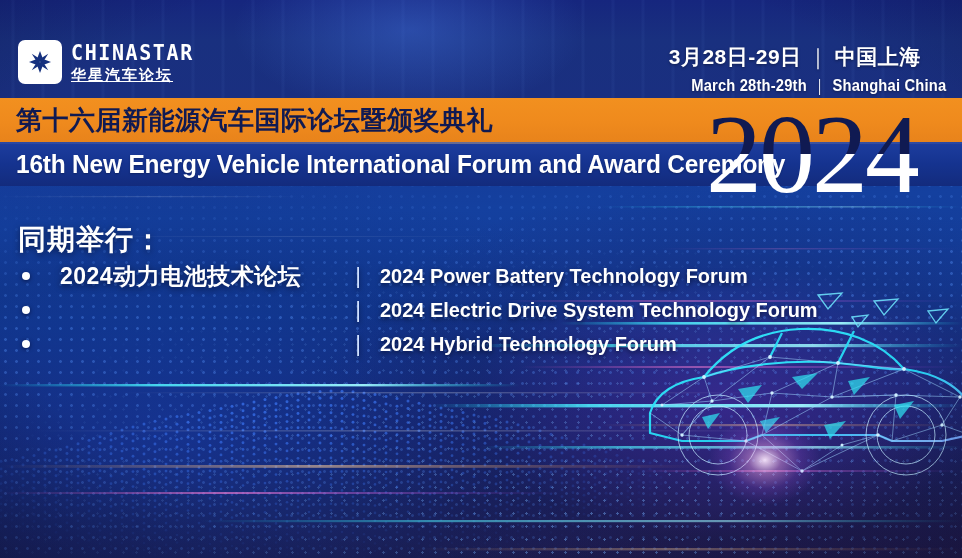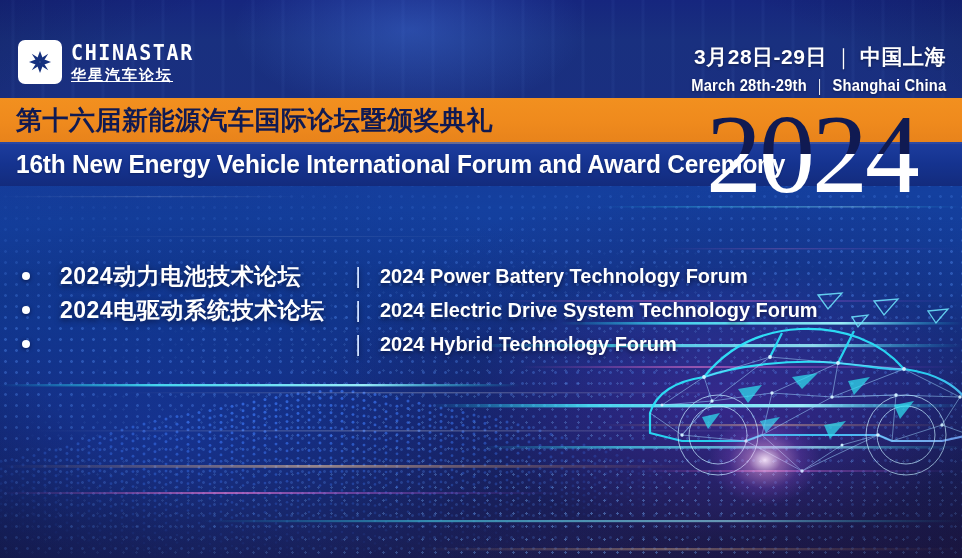--- a/index.html
+++ b/index.html
@@ -111,21 +111,20 @@
     font-size: 15px;
     font-weight: 700;
     letter-spacing: 2.0px;
     margin-top: 5px;
     text-decoration: underline;
   }
 
   .date-block {
     position: absolute;
     right: 16px; top: 43px;
-    text-align: right;
     color: #fff;
   }
   .date-cn {
     font-size: 21px;
     font-weight: 700;
     letter-spacing: 0.5px;
     white-space: nowrap;
     text-shadow: 0 1px 3px rgba(0,0,0,.4);
   }
   .date-en {
@@ -1657,31 +1656,31 @@
   <div class="band-blue"></div>
 
   <div class="title-cn">第十六届新能源汽车国际论坛暨颁奖典礼</div>
   <div class="title-en">16th New Energy Vehicle International Forum and Award Ceremony</div>
 
   <div class="year">
     <span class="year-top">2024</span>
     <span class="year-bottom">2024</span>
   </div>
 
+  <div class="sub-head">同期举行：</div>
 
   <div class="forum-list">
     <div class="forum-row">
       <span class="forum-bullet"></span>
       <span class="forum-cn">2024动力电池技术论坛</span>
       <span class="forum-sep">|</span>
       <span class="forum-en">2024 Power Battery Technology Forum</span>
     </div>
     <div class="forum-row">
       <span class="forum-bullet"></span>
-      <span class="forum-cn">2024电驱动系统技术论坛</span>
       <span class="forum-sep">|</span>
       <span class="forum-en">2024 Electric Drive System Technology Forum</span>
     </div>
     <div class="forum-row">
       <span class="forum-bullet"></span>
       <span class="forum-sep">|</span>
       <span class="forum-en">2024 Hybrid Technology Forum</span>
     </div>
   </div>
 

